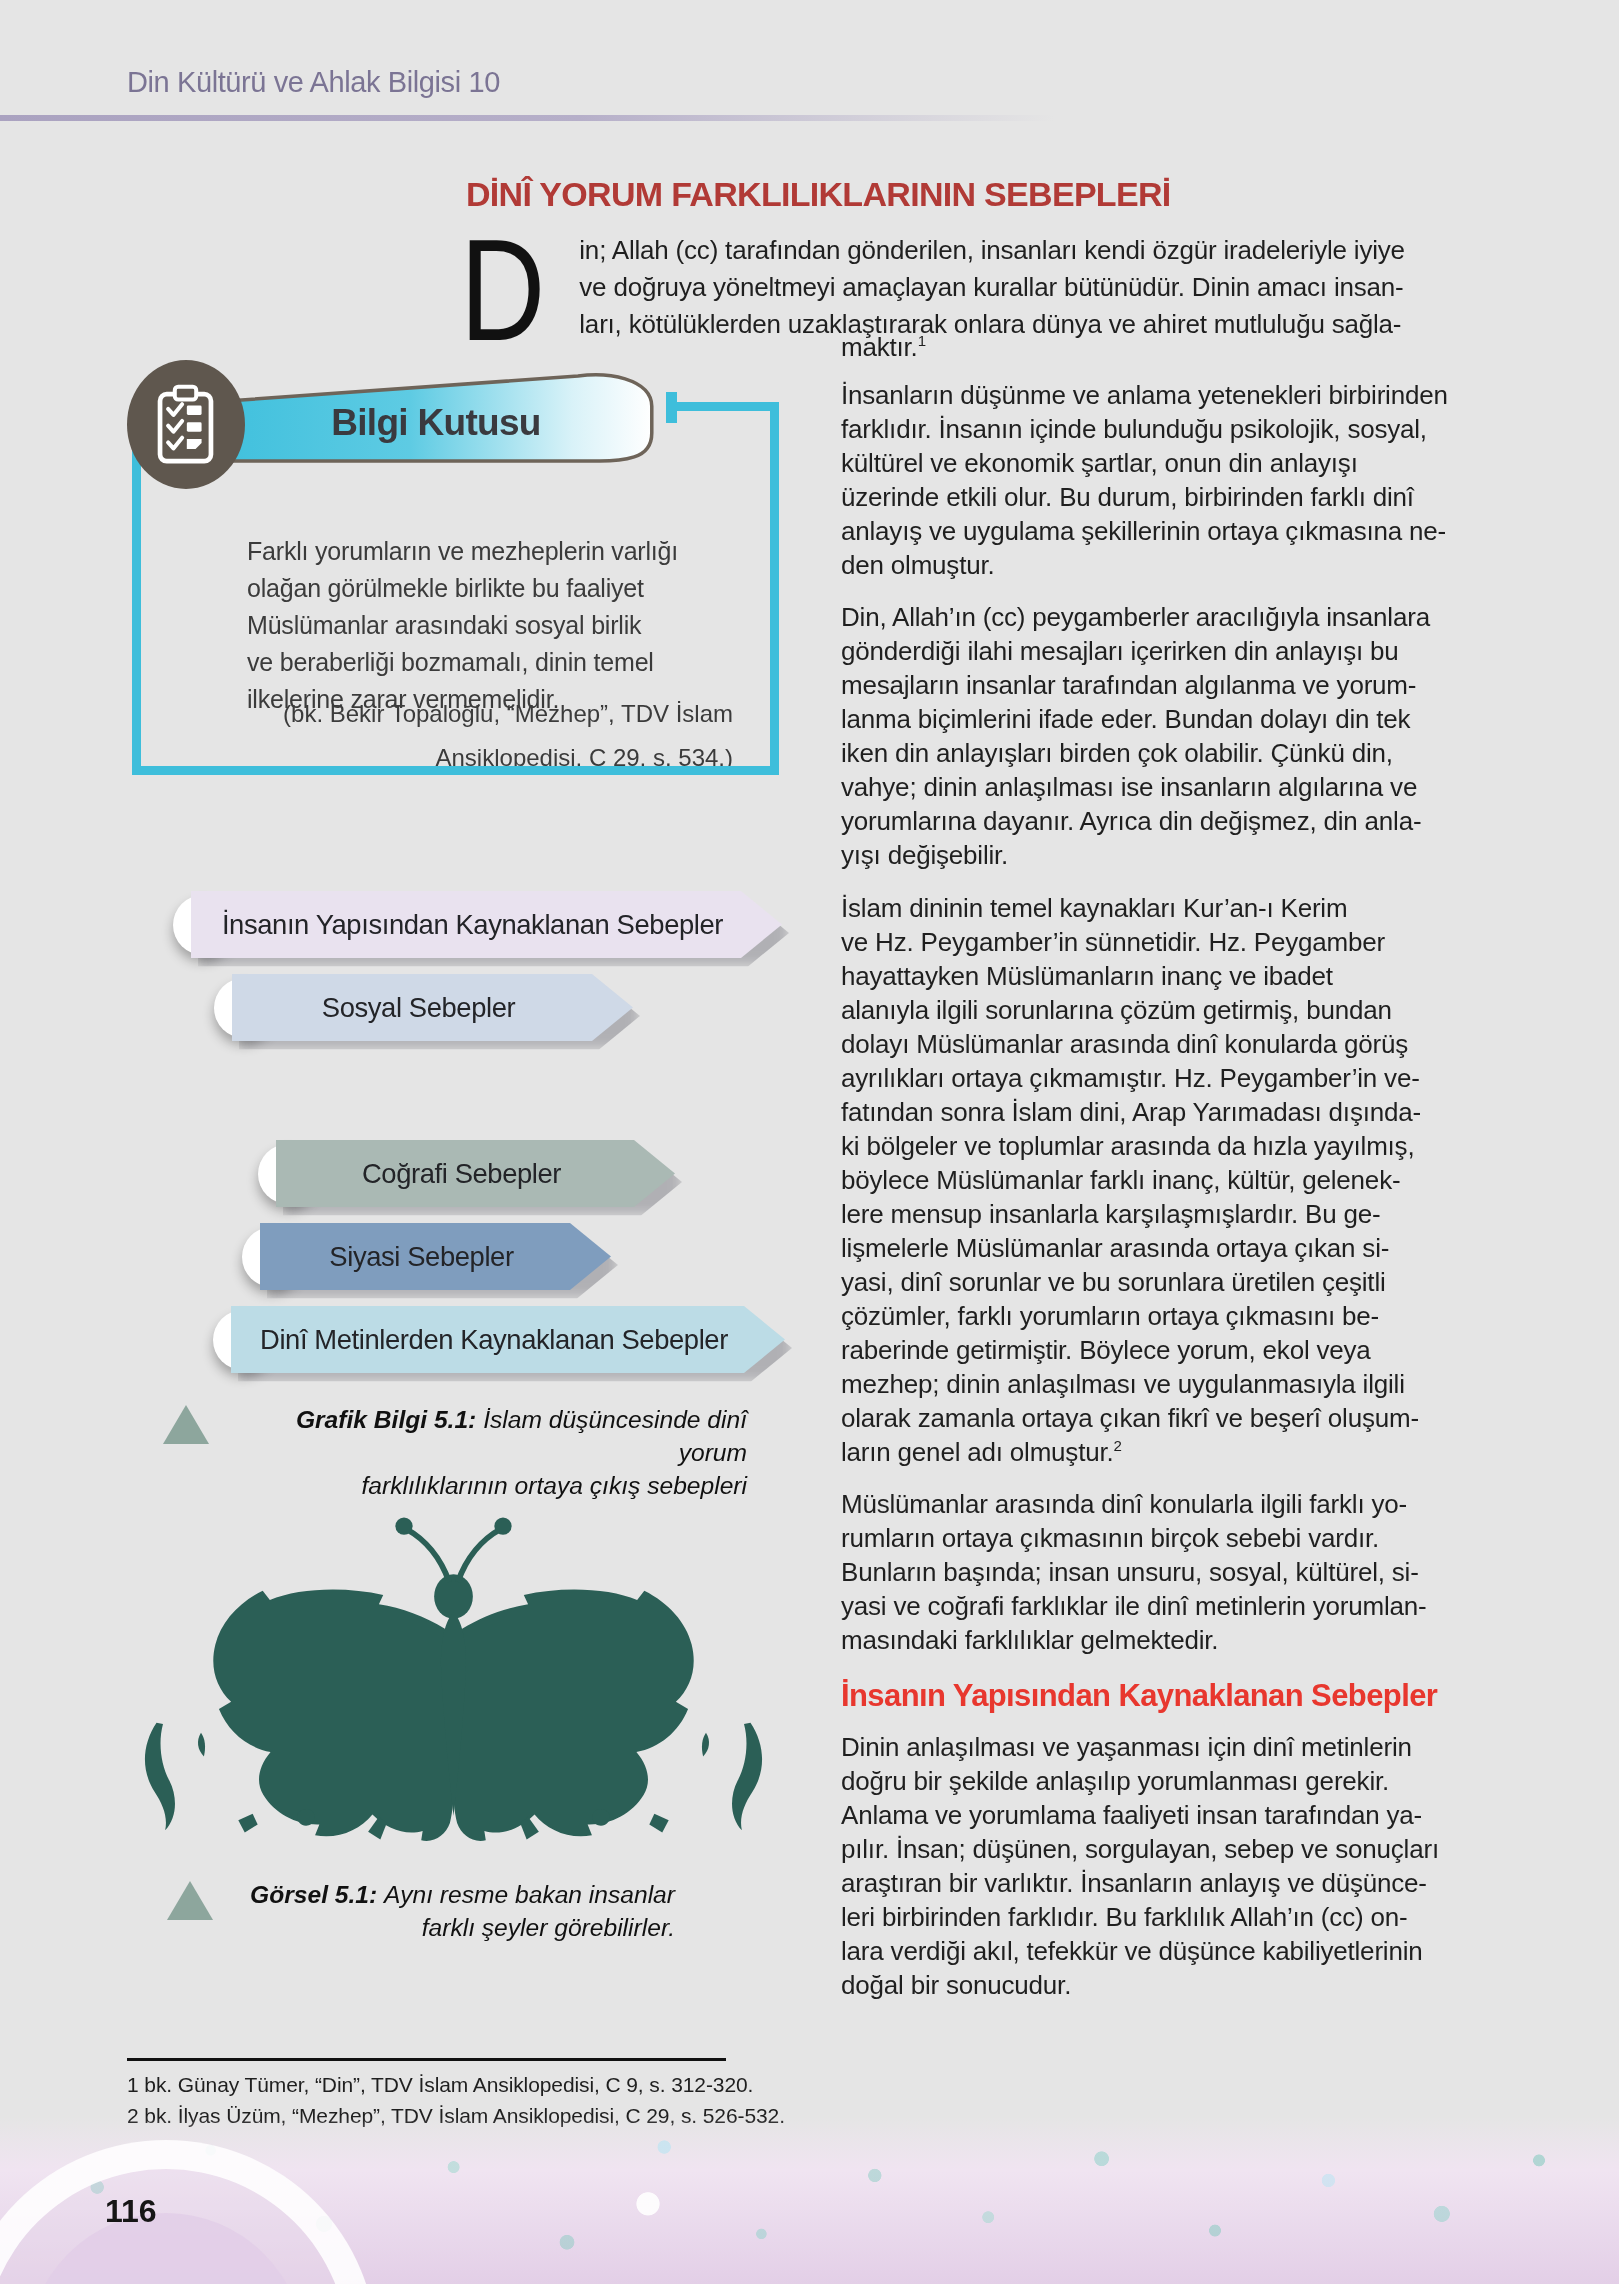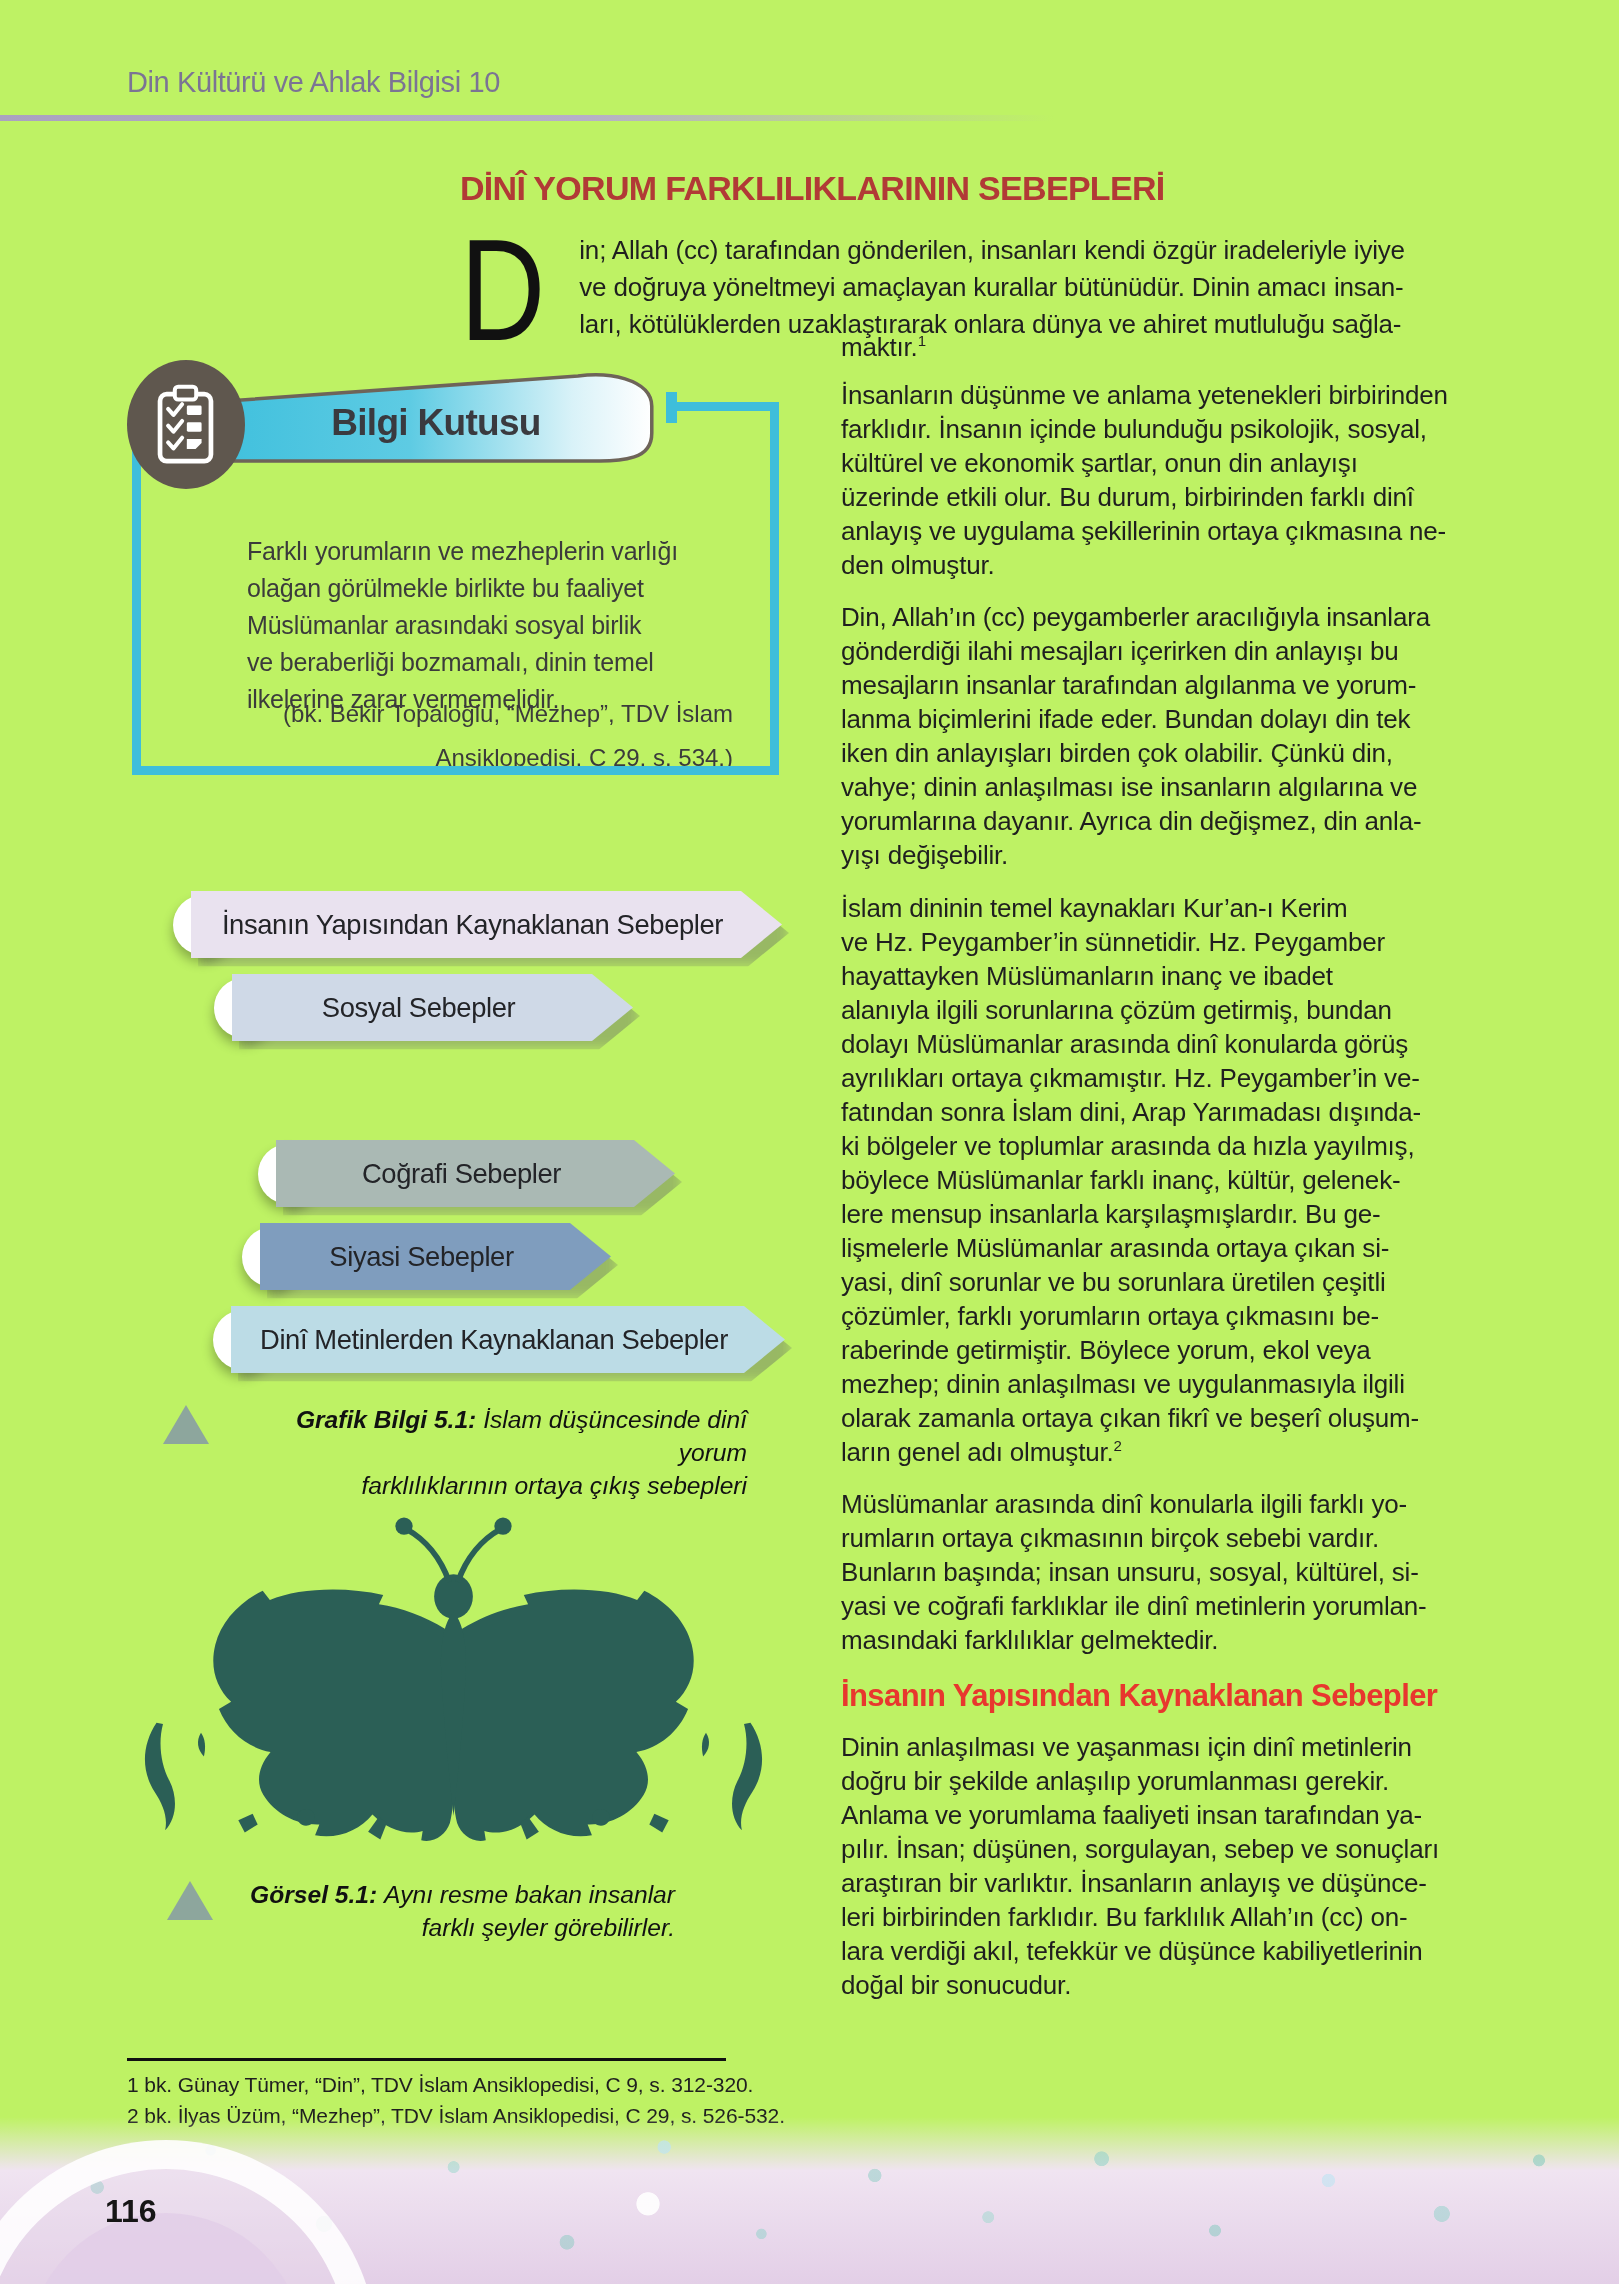--- a/index.html
+++ b/index.html
@@ -1,16 +1,16 @@
 <!DOCTYPE html>
 <html style="font-size:11.2px"><head>
 <meta charset="utf-8">
 <style>
   html,body{margin:0;padding:0;background:#ffffff;}
-  #page{position:relative;width:1620px;height:2284px;background:#bef264;overflow:hidden;
+  #page{position:relative;width:1620px;height:2284px;background:#e5e5e5;overflow:hidden;
         font-family:"Liberation Sans",sans-serif;color:#1f1f1f;}
   .abs{position:absolute;}
   .preline{white-space:pre-line;}
   sup{font-size:58%;vertical-align:super;line-height:0;}
 
   
   .hdr-title{left:127px;top:66px;font-size:29px;font-weight:500;color:#7b7494;letter-spacing:-0.4px;}
   .hdr-rule{left:0;top:115px;width:1054px;height:6.3px;
             background:linear-gradient(90deg,#aaa2c0 0%,#b6afc9 55%,rgba(255,255,255,0) 100%);}
 
@@ -91,21 +91,21 @@
   .page-num{left:105px;top:2193px;font-size:32px;font-weight:700;color:#161616;z-index:9;}
 </style>
 </head>
 <body>
 
 <div id="page">
 
   <div class="abs hdr-title">Din Kültürü ve Ahlak Bilgisi 10</div>
   <div class="abs hdr-rule"></div>
 
-  <h1 class="abs page-title" style="margin:0;">DİNÎ YORUM FARKLILIKLARININ SEBEPLERİ</h1>
+  <h1 class="abs page-title" style="margin:6px;">DİNÎ YORUM FARKLILIKLARININ SEBEPLERİ</h1>
 
   <div class="abs intro">
     <span class="dropcap">D</span>
     <span class="preline">in; Allah (cc) tarafından gönderilen, insanları kendi özgür iradeleriyle iyiye
 ve doğruya yöneltmeyi amaçlayan kurallar bütünüdür. Dinin amacı insan-
 ları, kötülüklerden uzaklaştırarak onlara dünya ve ahiret mutluluğu sağla-</span>
   </div>
 
   <div class="abs bk-box"></div>
   <div class="abs bk-topseg"></div>

